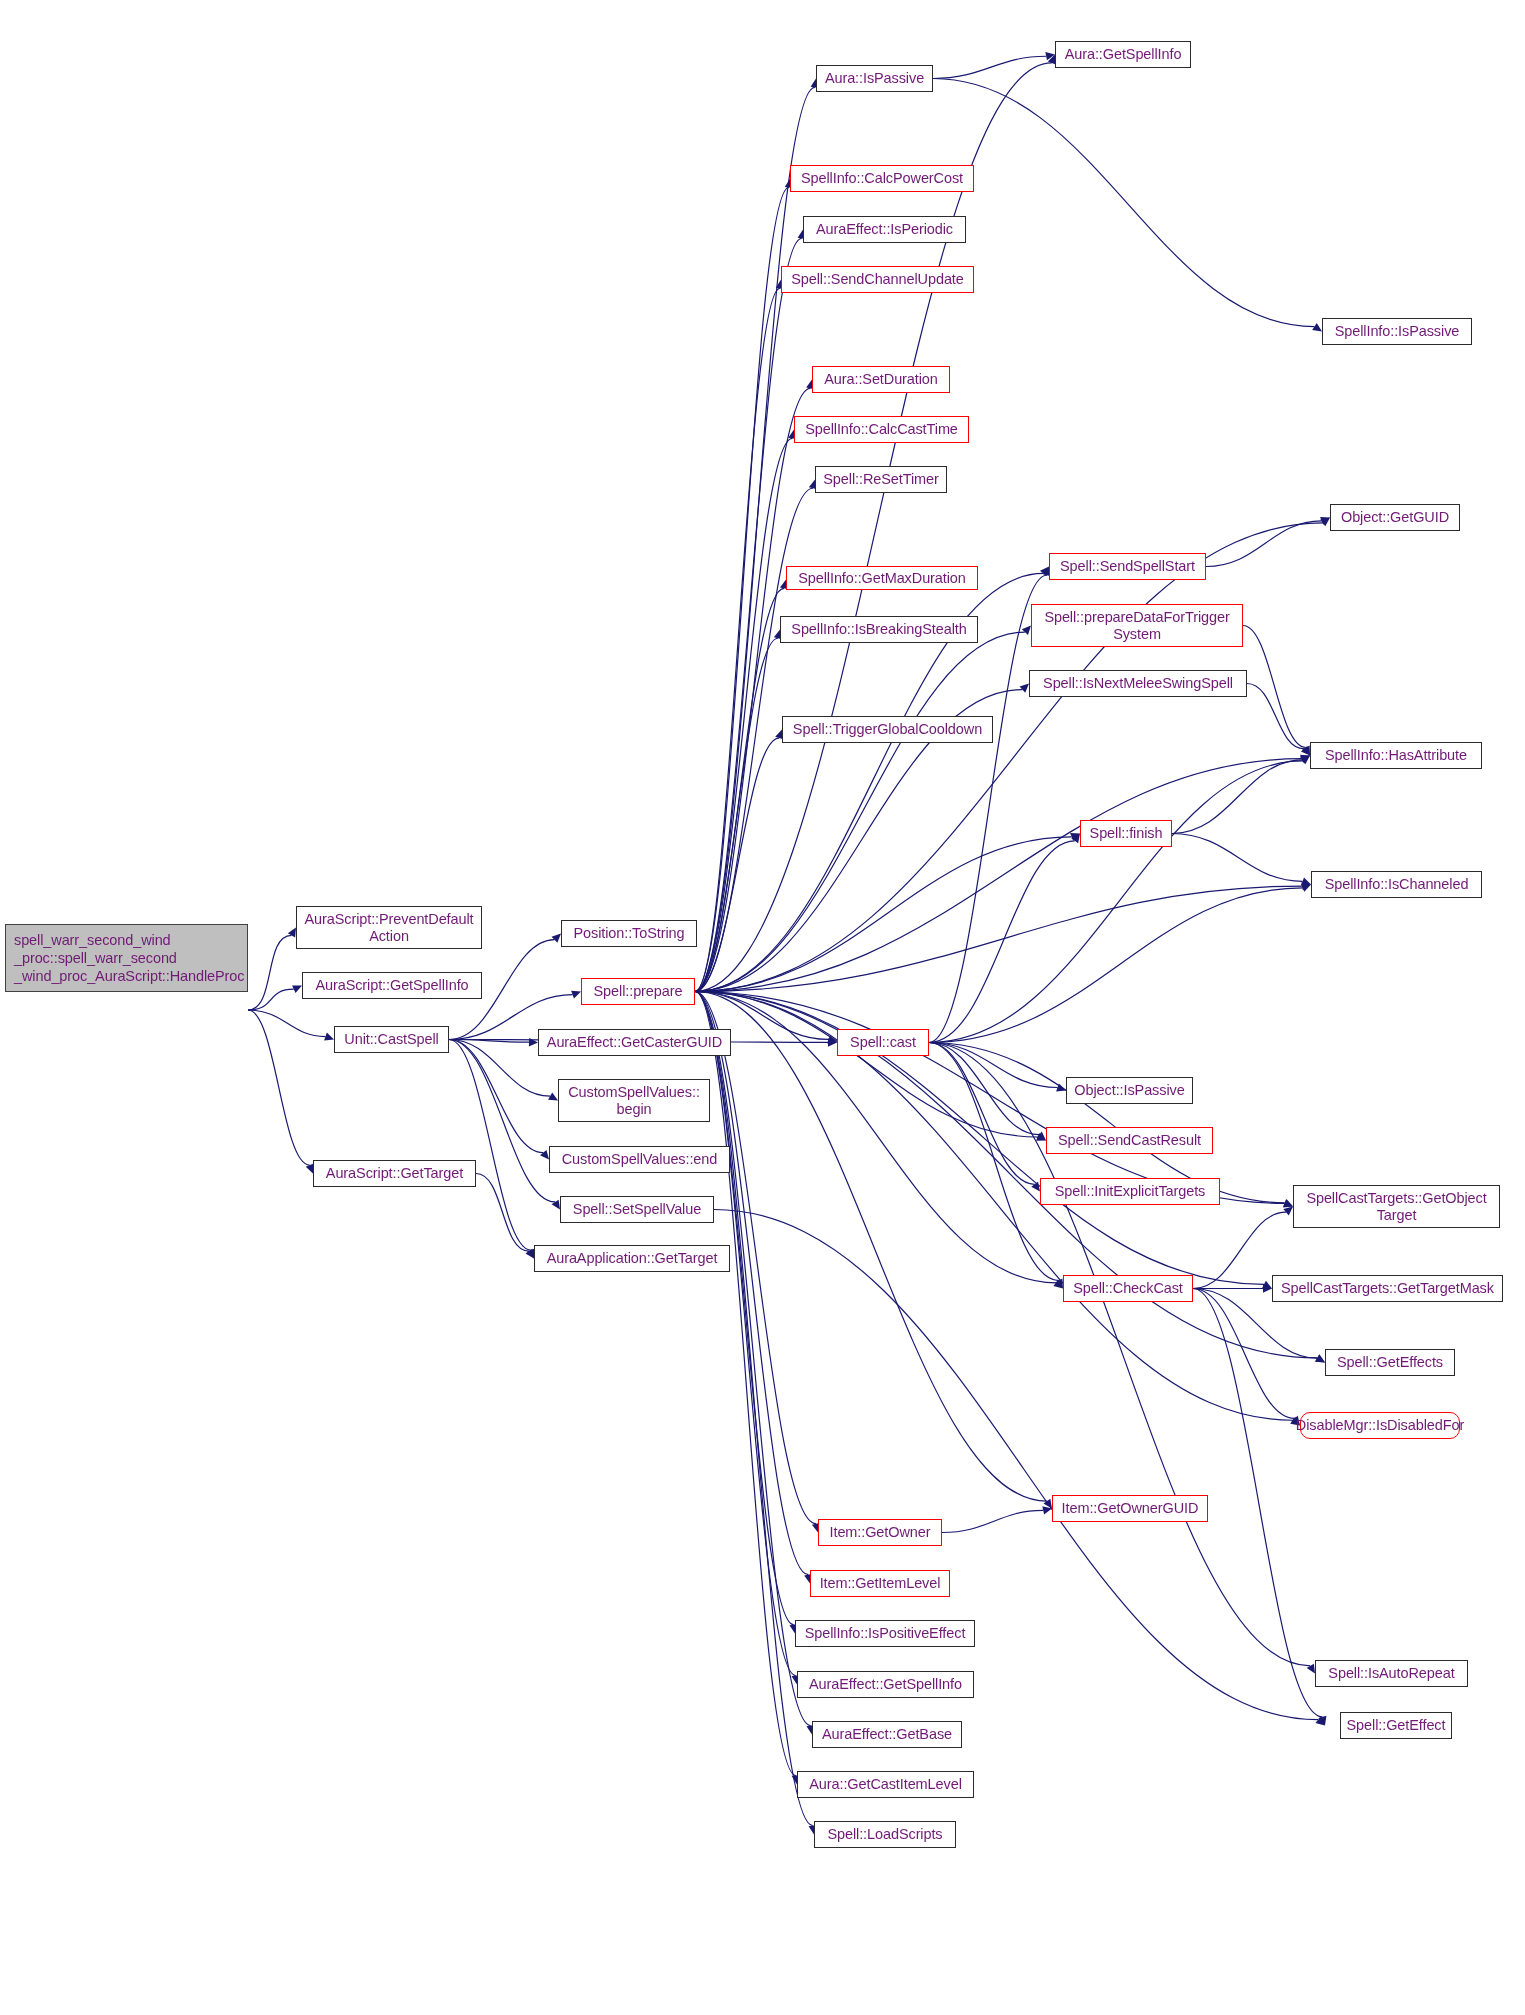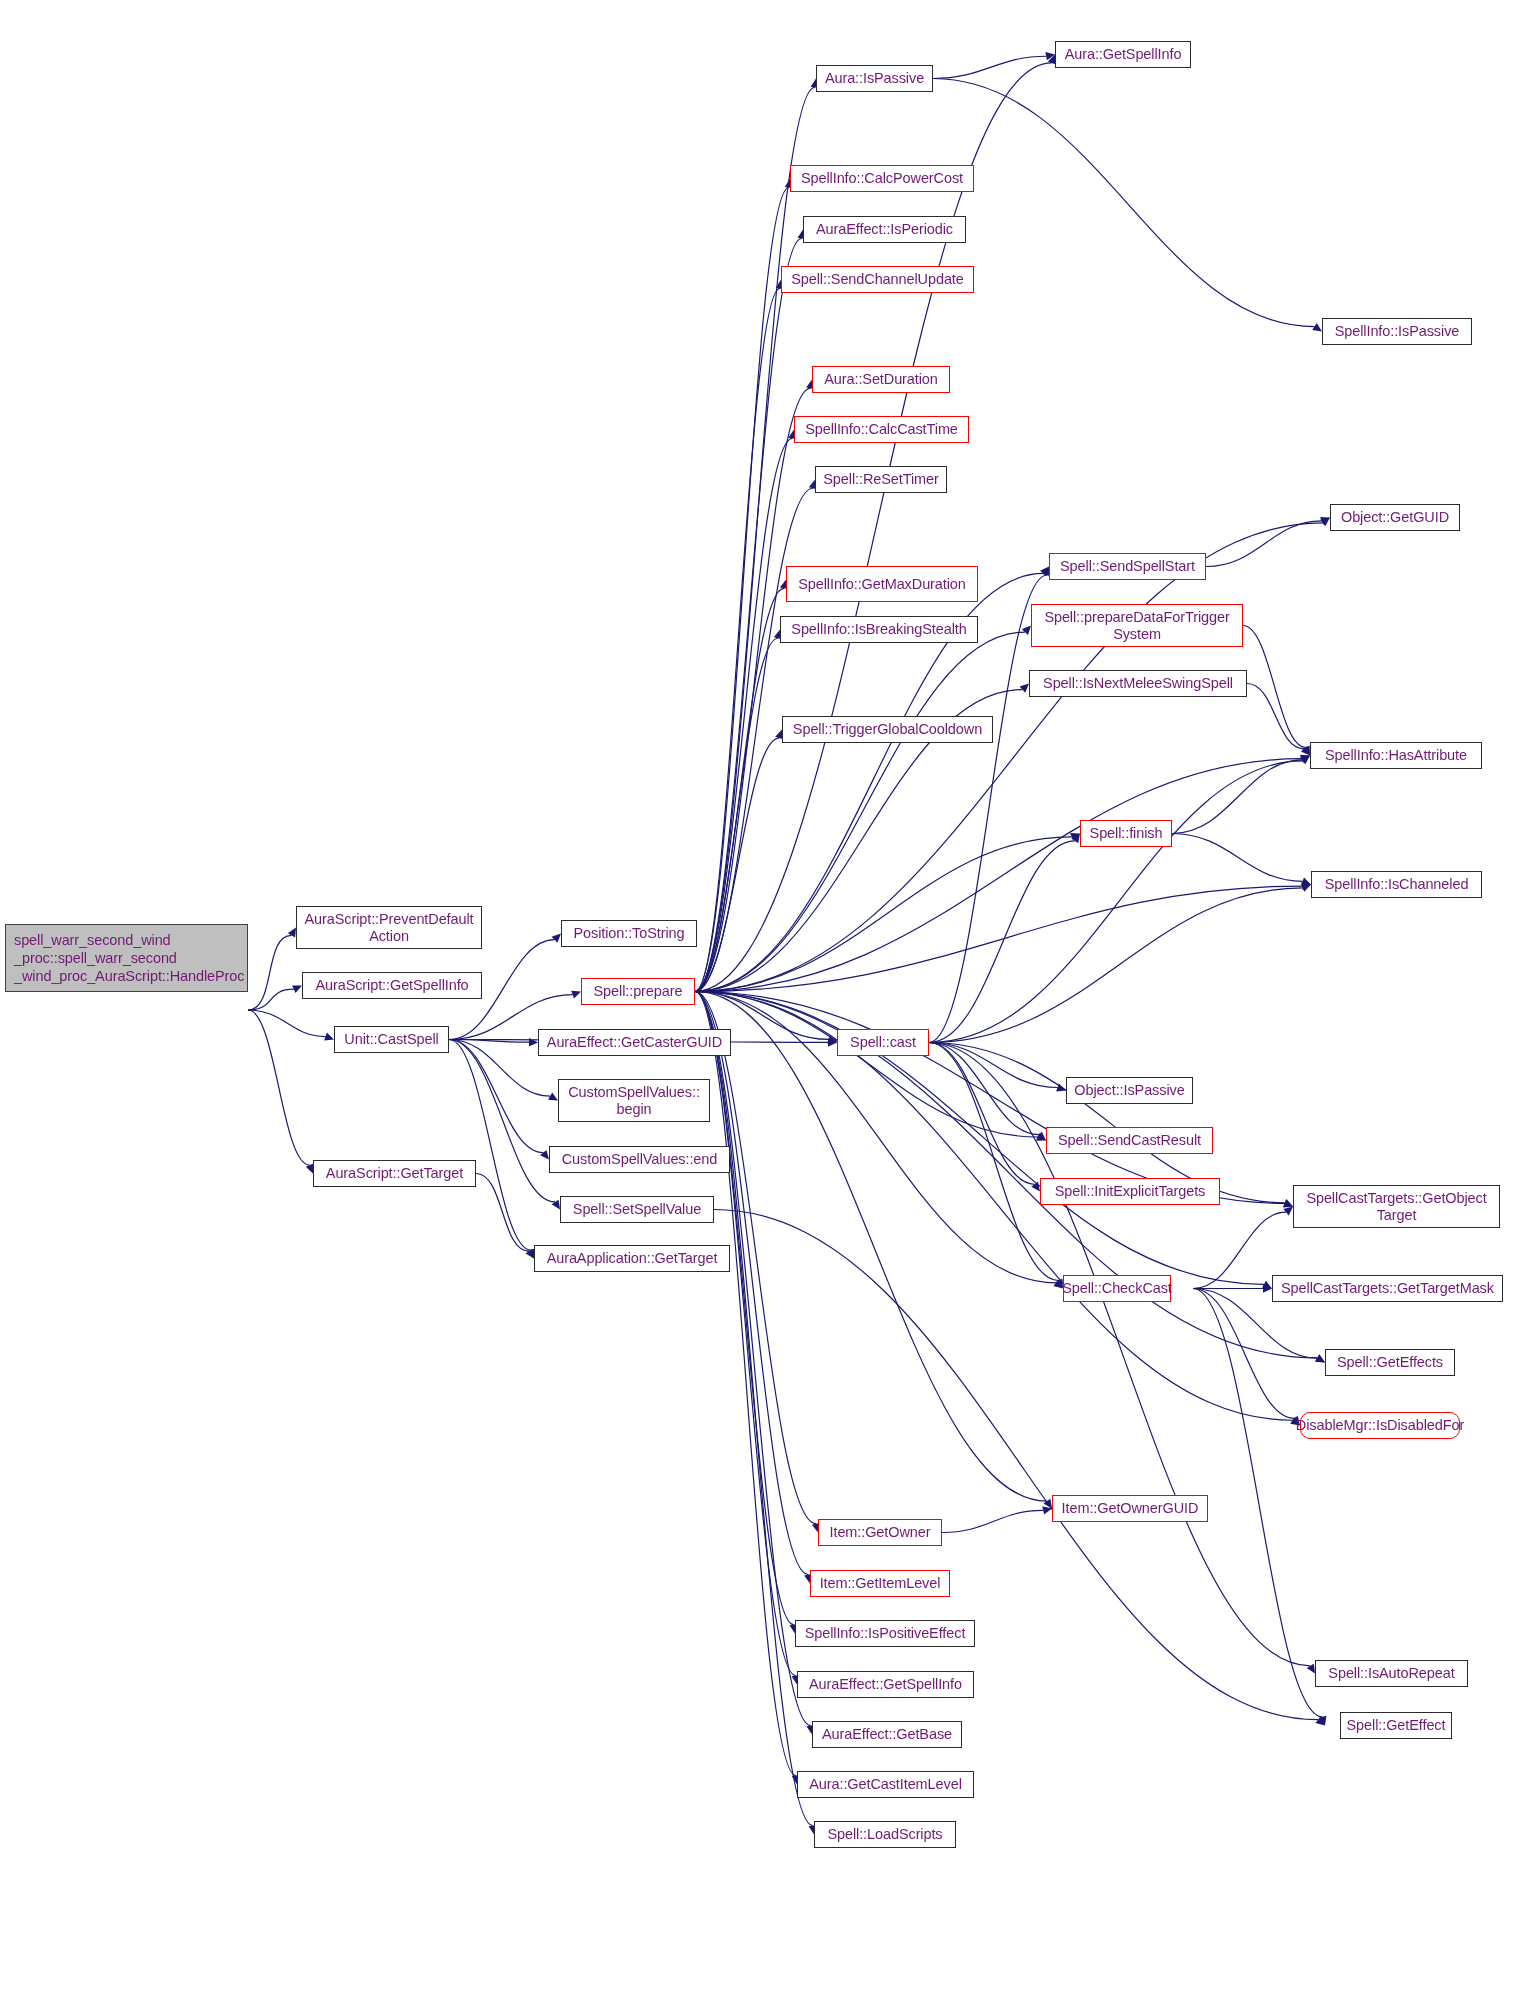--- a/index.html
+++ b/index.html
@@ -201,40 +201,40 @@
     <div class="node" style="left: 560px; top: 1196px; width: 154px; height: 27px;">Spell::SetSpellValue</div>
     <div class="node" style="left: 534px; top: 1245px; width: 196px; height: 27px;">AuraApplication::GetTarget</div>
     <div class="node" style="left: 816px; top: 65px; width: 117px; height: 27px;">Aura::IsPassive</div>
     <div class="node" style="left: 1055px; top: 41px; width: 136px; height: 27px;">Aura::GetSpellInfo</div>
     <div class="node red" style="left: 790px; top: 165px; width: 184px; height: 27px;">SpellInfo::CalcPowerCost</div>
     <div class="node" style="left: 803px; top: 216px; width: 163px; height: 27px;">AuraEffect::IsPeriodic</div>
     <div class="node red" style="left: 781px; top: 266px; width: 193px; height: 27px;">Spell::SendChannelUpdate</div>
     <div class="node red" style="left: 812px; top: 366px; width: 138px; height: 27px;">Aura::SetDuration</div>
     <div class="node red" style="left: 794px; top: 416px; width: 175px; height: 27px;">SpellInfo::CalcCastTime</div>
     <div class="node" style="left: 815px; top: 466px; width: 132px; height: 27px;">Spell::ReSetTimer</div>
-    <div class="node red" style="left: 786px; top: 566px; width: 192px; height: 36px;">SpellInfo::GetMaxDuration</div>
+    <div class="node red" style="left: 786px; top: 566px; width: 192px; height: 24px;">SpellInfo::GetMaxDuration</div>
     <div class="node" style="left: 780px; top: 616px; width: 198px; height: 27px;">SpellInfo::IsBreakingStealth</div>
     <div class="node" style="left: 782px; top: 716px; width: 211px; height: 27px;">Spell::TriggerGlobalCooldown</div>
     <div class="node red" style="left: 837px; top: 1029px; width: 92px; height: 27px;">Spell::cast</div>
     <div class="node" style="left: 1066px; top: 1077px; width: 127px; height: 27px;">Object::IsPassive</div>
     <div class="node red" style="left: 1046px; top: 1127px; width: 167px; height: 27px;">Spell::SendCastResult</div>
     <div class="node red" style="left: 1040px; top: 1178px; width: 180px; height: 27px;">Spell::InitExplicitTargets</div>
     <div class="node red" style="left: 1049px; top: 553px; width: 157px; height: 27px;">Spell::SendSpellStart</div>
     <div class="node red" style="left: 1031px; top: 604px; width: 212px; height: 43px;">Spell::prepareDataForTrigger
 System</div>
     <div class="node" style="left: 1029px; top: 670px; width: 218px; height: 27px;">Spell::IsNextMeleeSwingSpell</div>
     <div class="node red" style="left: 1080px; top: 820px; width: 92px; height: 27px;">Spell::finish</div>
     <div class="node" style="left: 1310px; top: 742px; width: 172px; height: 27px;">SpellInfo::HasAttribute</div>
     <div class="node" style="left: 1311px; top: 871px; width: 171px; height: 27px;">SpellInfo::IsChanneled</div>
     <div class="node" style="left: 1322px; top: 318px; width: 150px; height: 27px;">SpellInfo::IsPassive</div>
     <div class="node" style="left: 1330px; top: 504px; width: 130px; height: 27px;">Object::GetGUID</div>
     <div class="node" style="left: 1293px; top: 1185px; width: 207px; height: 43px;">SpellCastTargets::GetObject
 Target</div>
     <div class="node" style="left: 1272px; top: 1275px; width: 231px; height: 27px;">SpellCastTargets::GetTargetMask</div>
-    <div class="node red" style="left: 1063px; top: 1275px; width: 108px; height: 27px;">Spell::CheckCast</div>
+    <div class="node red" style="left: 1063px; top: 1275px; width: 130px; height: 27px;">Spell::CheckCast</div>
     <div class="node" style="left: 1325px; top: 1349px; width: 130px; height: 27px;">Spell::GetEffects</div>
     <div class="node red" style="left: 1300px; top: 1412px; width: 160px; height: 27px; border-radius: 10px;">DisableMgr::IsDisabledFor</div>
     <div class="node red" style="left: 818px; top: 1519px; width: 124px; height: 27px;">Item::GetOwner</div>
     <div class="node red" style="left: 1052px; top: 1495px; width: 156px; height: 27px;">Item::GetOwnerGUID</div>
     <div class="node red" style="left: 810px; top: 1570px; width: 140px; height: 27px;">Item::GetItemLevel</div>
     <div class="node" style="left: 795px; top: 1620px; width: 180px; height: 27px;">SpellInfo::IsPositiveEffect</div>
     <div class="node" style="left: 797px; top: 1671px; width: 177px; height: 27px;">AuraEffect::GetSpellInfo</div>
     <div class="node" style="left: 812px; top: 1721px; width: 150px; height: 27px;">AuraEffect::GetBase</div>
     <div class="node" style="left: 797px; top: 1771px; width: 177px; height: 27px;">Aura::GetCastItemLevel</div>
     <div class="node" style="left: 814px; top: 1821px; width: 142px; height: 27px;">Spell::LoadScripts</div>

